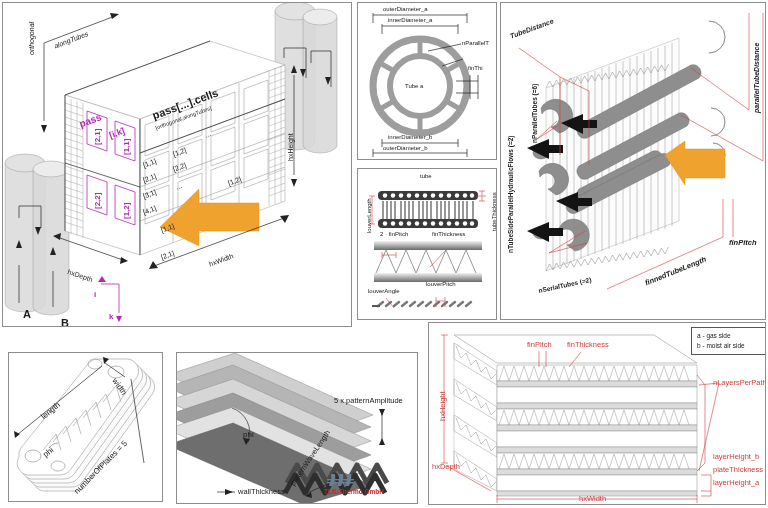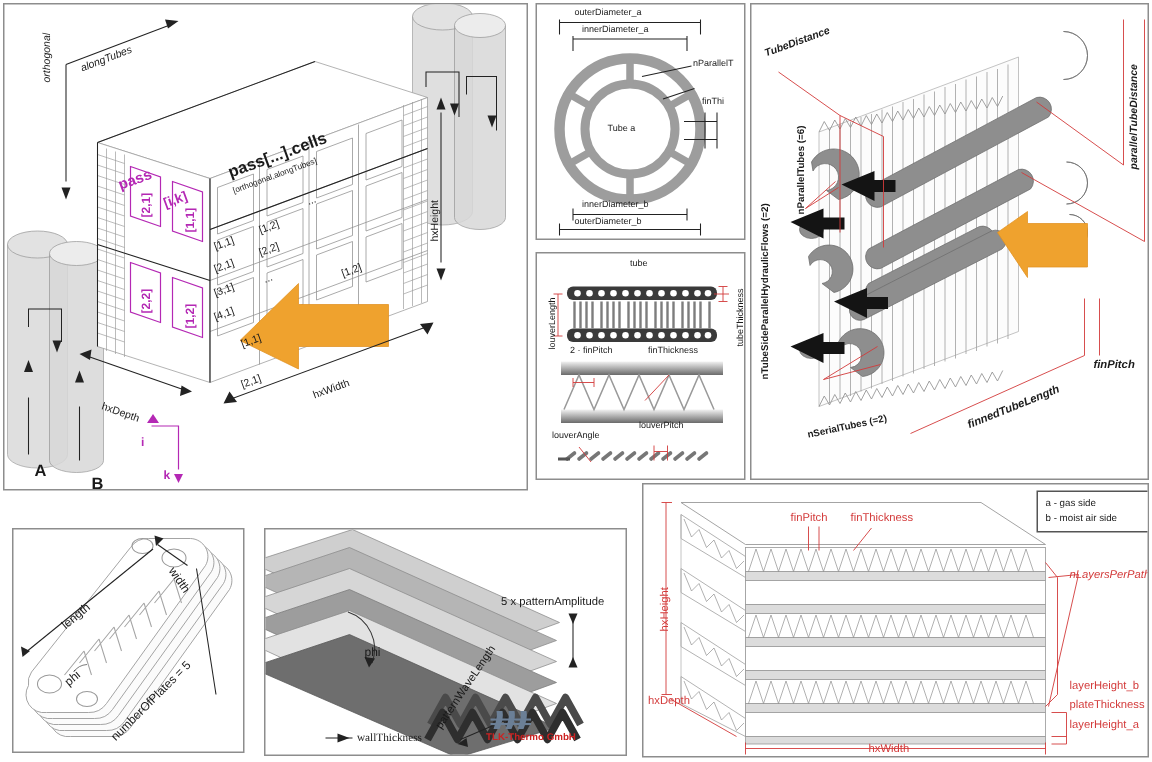--- a/index.html
+++ b/index.html
@@ -562,21 +562,21 @@
     <g fill="#6b7f96">
       <path d="M152,133 q3,-8 2,-12 h4 q1,5 -2,12 z"></path>
       <path d="M160,133 q3,-8 2,-12 h4 q1,5 -2,12 z"></path>
       <path d="M168,133 q3,-8 2,-12 h4 q1,5 -2,12 z"></path>
       <rect x="150" y="126" width="27" height="1.4"></rect>
       <rect x="150" y="129" width="27" height="1.4"></rect>
     </g>
   </svg>
   <span class="lbl" style="left:157px;top:44px;font-size:7.5px;">5 x patternAmplitude</span>
   <span class="lbl" style="left:112px;top:130px;transform:rotate(-56deg);transform-origin:left top;font-size:7.5px;">patternWaveLength</span>
-  <span class="lbl" style="left:61px;top:135px;font-size:7.5px;font-family:Liberation Serif, serif;">wallThickness</span>
+  <span class="lbl" style="left:61px;top:135px;font-size:7.5px;">wallThickness</span>
   <span class="lbl" style="left:66px;top:78px;font-size:8px;">phi</span>
   <span class="tlk" style="left:147px;top:135px;">TLK-Thermo GmbH</span>
 </div>
 
 <div class="panel" style="left:428px;top:322px;width:338px;height:183px;">
   <svg width="338" height="183">
 
     <g stroke="#9a9a9a" stroke-width=".6" fill="none">
       <path d="M25,12 L225,12 L268,40 L68,40 z"></path>
     </g>
@@ -651,21 +651,21 @@
         <path d="M272,168 h10"></path>
         <path d="M272,173 h10"></path>
       <path d="M282,152 v21"></path>
     </g>
   </svg>
   <span class="lbl red" style="left:98px;top:18px;font-size:7.5px;">finPitch</span>
   <span class="lbl red" style="left:138px;top:18px;font-size:7.5px;">finThickness</span>
   <span class="lbl red" style="left:10px;top:98px;transform:rotate(-90deg);transform-origin:left top;font-size:7.5px;">hxHeight</span>
   <span class="lbl red" style="left:3px;top:140px;font-size:7.5px;">hxDepth</span>
   <span class="lbl red" style="left:150px;top:172px;font-size:7.5px;">hxWidth</span>
-  <span class="lbl red" style="left:284px;top:56px;font-size:7.5px;font-style:italic;">nLayersPerPath</span>
+  <span class="lbl red" style="left:284px;top:56px;font-size:7.5px;">nLayersPerPath</span>
   <span class="lbl red" style="left:284px;top:130px;font-size:7.5px;">layerHeight_b</span>
   <span class="lbl red" style="left:284px;top:143px;font-size:7.5px;">plateThickness</span>
   <span class="lbl red" style="left:284px;top:156px;font-size:7.5px;">layerHeight_a</span>
 
   <div class="legbox" style="left:262px;top:4px;width:68px;">
     <div>a - gas side</div>
     <div>b - moist air side</div>
   </div>
 </div>
 

